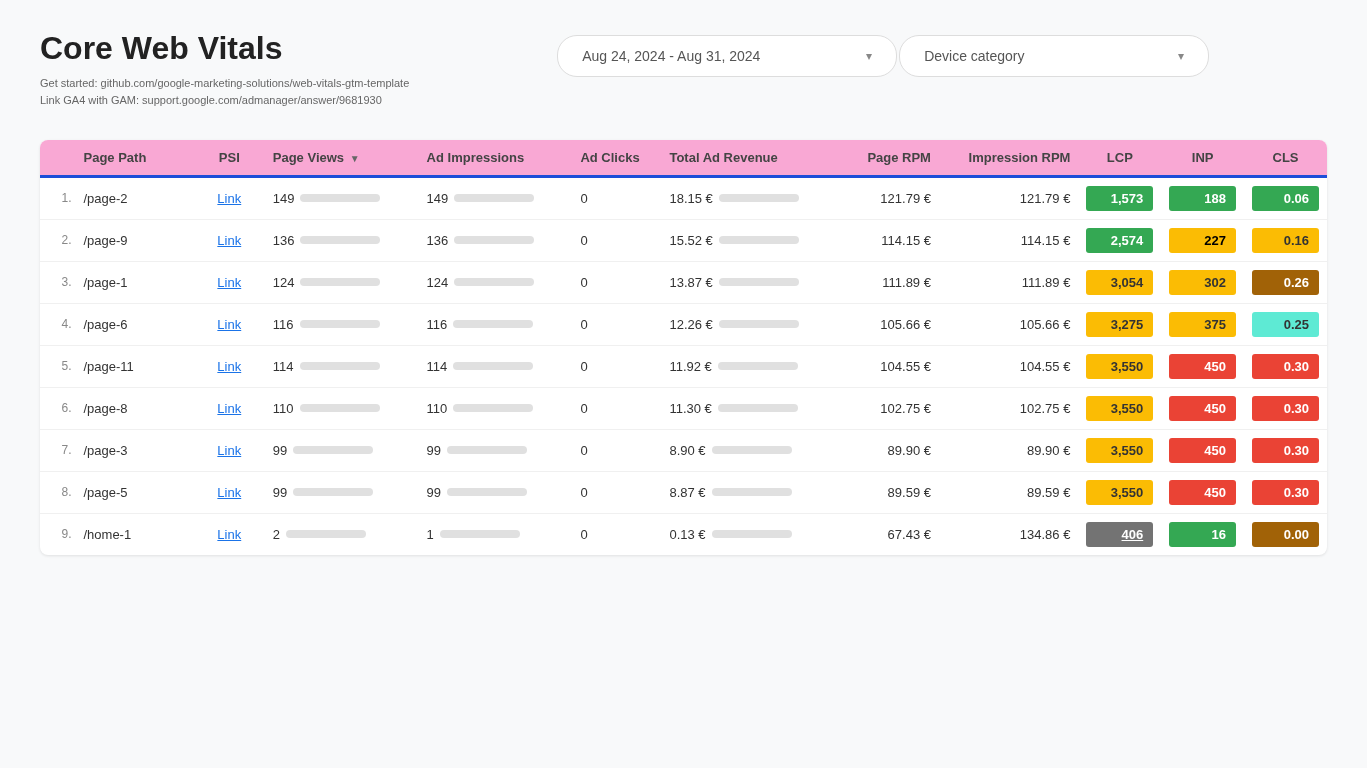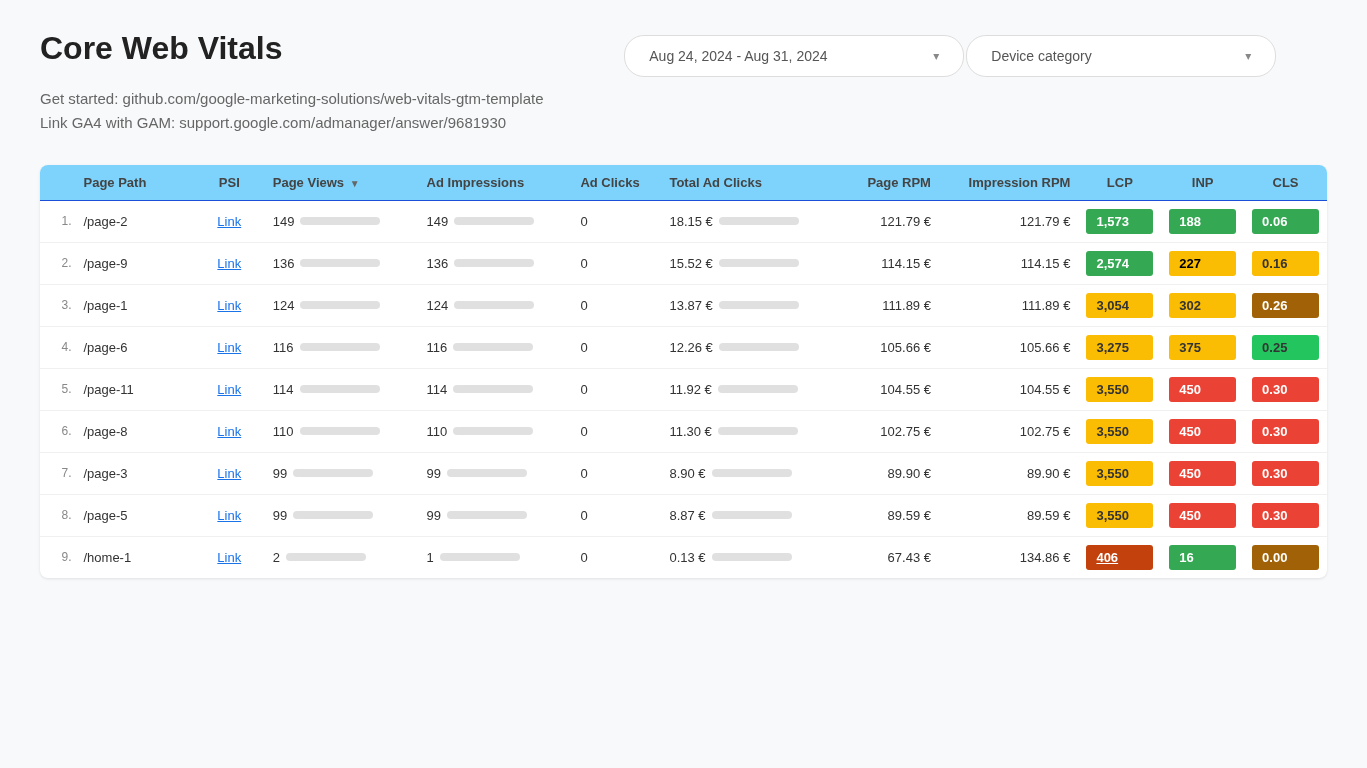--- a/index.html
+++ b/index.html
@@ -21,23 +21,23 @@
       flex: 0 0 auto;
       min-width: 300px;
     }
     .title-block h1 {
       font-size: 32px;
       font-weight: bold;
       line-height: 1.15;
       color: #222;
     }
     .title-block .subtitle {
-      font-size: 15px;
+      font-size: 11px;
       color: #666;
-      margin-top: 20px;
+      margin-top: 8px;
       line-height: 1.6;
     }
     .filters {
       display: flex;
       gap: 2px;
       align-items: center;
       flex: 1;
       justify-content: center;
       padding-top: 5px;
     }
@@ -67,22 +67,22 @@
       border-radius: 8px;
       overflow: hidden;
       box-shadow: 0 1px 3px rgba(0,0,0,0.1);
     }
     table {
       width: 100%;
       border-collapse: collapse;
       font-size: 13px;
     }
     thead tr {
-      background: #7dd3fc;
-      border-bottom: 1px solid #1d4ed8;
+      background: #f9a8d4;
+      border-bottom: 3px solid #1d4ed8;
     }
     thead th {
       padding: 10px 8px;
       text-align: left;
       font-weight: 600;
       color: #444;
       white-space: nowrap;
     }
     thead th.num {
       text-align: right;
@@ -133,21 +133,21 @@
       display: inline-block;
     }
     .bar-fill {
       height: 100%;
       background: #b0b8c1;
       border-radius: 4px;
     }
     .metric-cell {
       border-radius: 3px;
       padding: 5px 10px;
-      text-align: left;
+      text-align: right;
       font-weight: 600;
       color: white;
       font-size: 13px;
     }
     .green { background-color: #34a853; }
     .orange { background-color: #fbbc04; color: #333; }
     .red { background-color: #ea4335; }
     .sort-arrow {
       font-size: 10px;
       color: #666;
@@ -196,21 +196,21 @@
     <thead>
       <tr>
         <th class="col-idx"></th>
         <th class="col-path">Page Path</th>
         <th class="col-psi center">PSI</th>
         <th class="col-pv">
           Page Views <span class="sort-arrow">▼</span>
         </th>
         <th class="col-ai">Ad Impressions</th>
         <th class="col-ac">Ad Clicks</th>
-        <th class="col-tar">Total Ad Clicks</th>
+        <th class="col-tar">Total Ad Revenue</th>
         <th class="col-prpm num">Page RPM</th>
         <th class="col-irpm num">Impression RPM</th>
         <th class="col-lcp center">LCP</th>
         <th class="col-inp center">INP</th>
         <th class="col-cls center">CLS</th>
       </tr>
     </thead>
     <tbody id="table-body">
     <tr>
     <td class="row-num">1.</td>
@@ -342,21 +342,21 @@
     </td>
     <td class="col-prpm num">105.66 €</td>
     <td class="col-irpm num">105.66 €</td>
     <td class="col-lcp center">
       <div class="metric-cell orange" style="background-color:#fbbc04;color:#333;">3,275</div>
     </td>
     <td class="col-inp center">
       <div class="metric-cell orange" style="background-color:#fbbc04;color:#333;">375</div>
     </td>
     <td class="col-cls center">
-      <div class="metric-cell orange" style="background-color:#22c55e;color:#333;">0.25</div>
+      <div class="metric-cell orange" style="background-color:#5eead4;color:#333;">0.25</div>
     </td>
   </tr>
         <tr>
     <td class="row-num">5.</td>
     <td class="col-path">/page-11</td>
     <td class="col-psi center link-cell"><a href="#">Link</a></td>
     <td class="col-pv">
       <div class="bar-cell">
         <span>114</span>
         <span class="bar-wrap"><span class="bar-fill" style="width:60.8px"></span></span>
@@ -511,21 +511,21 @@
     <td class="col-ac">0</td>
     <td class="col-tar">
       <div class="bar-cell">
         <span>0.13 €</span>
         <span class="bar-wrap"><span class="bar-fill" style="width:1px"></span></span>
       </div>
     </td>
     <td class="col-prpm num">67.43 €</td>
     <td class="col-irpm num">134.86 €</td>
     <td class="col-lcp center">
-      <div class="metric-cell green" style="background-color:#c2410c;text-decoration:underline;">406</div>
+      <div class="metric-cell green" style="background-color:#737373;text-decoration:underline;">406</div>
     </td>
     <td class="col-inp center">
       <div class="metric-cell green" style="background-color:#34a853;">16</div>
     </td>
     <td class="col-cls center">
       <div class="metric-cell green" style="background-color:#a16207;">0.00</div>
     </td>
   </tr>
       </tbody>
   </table>

